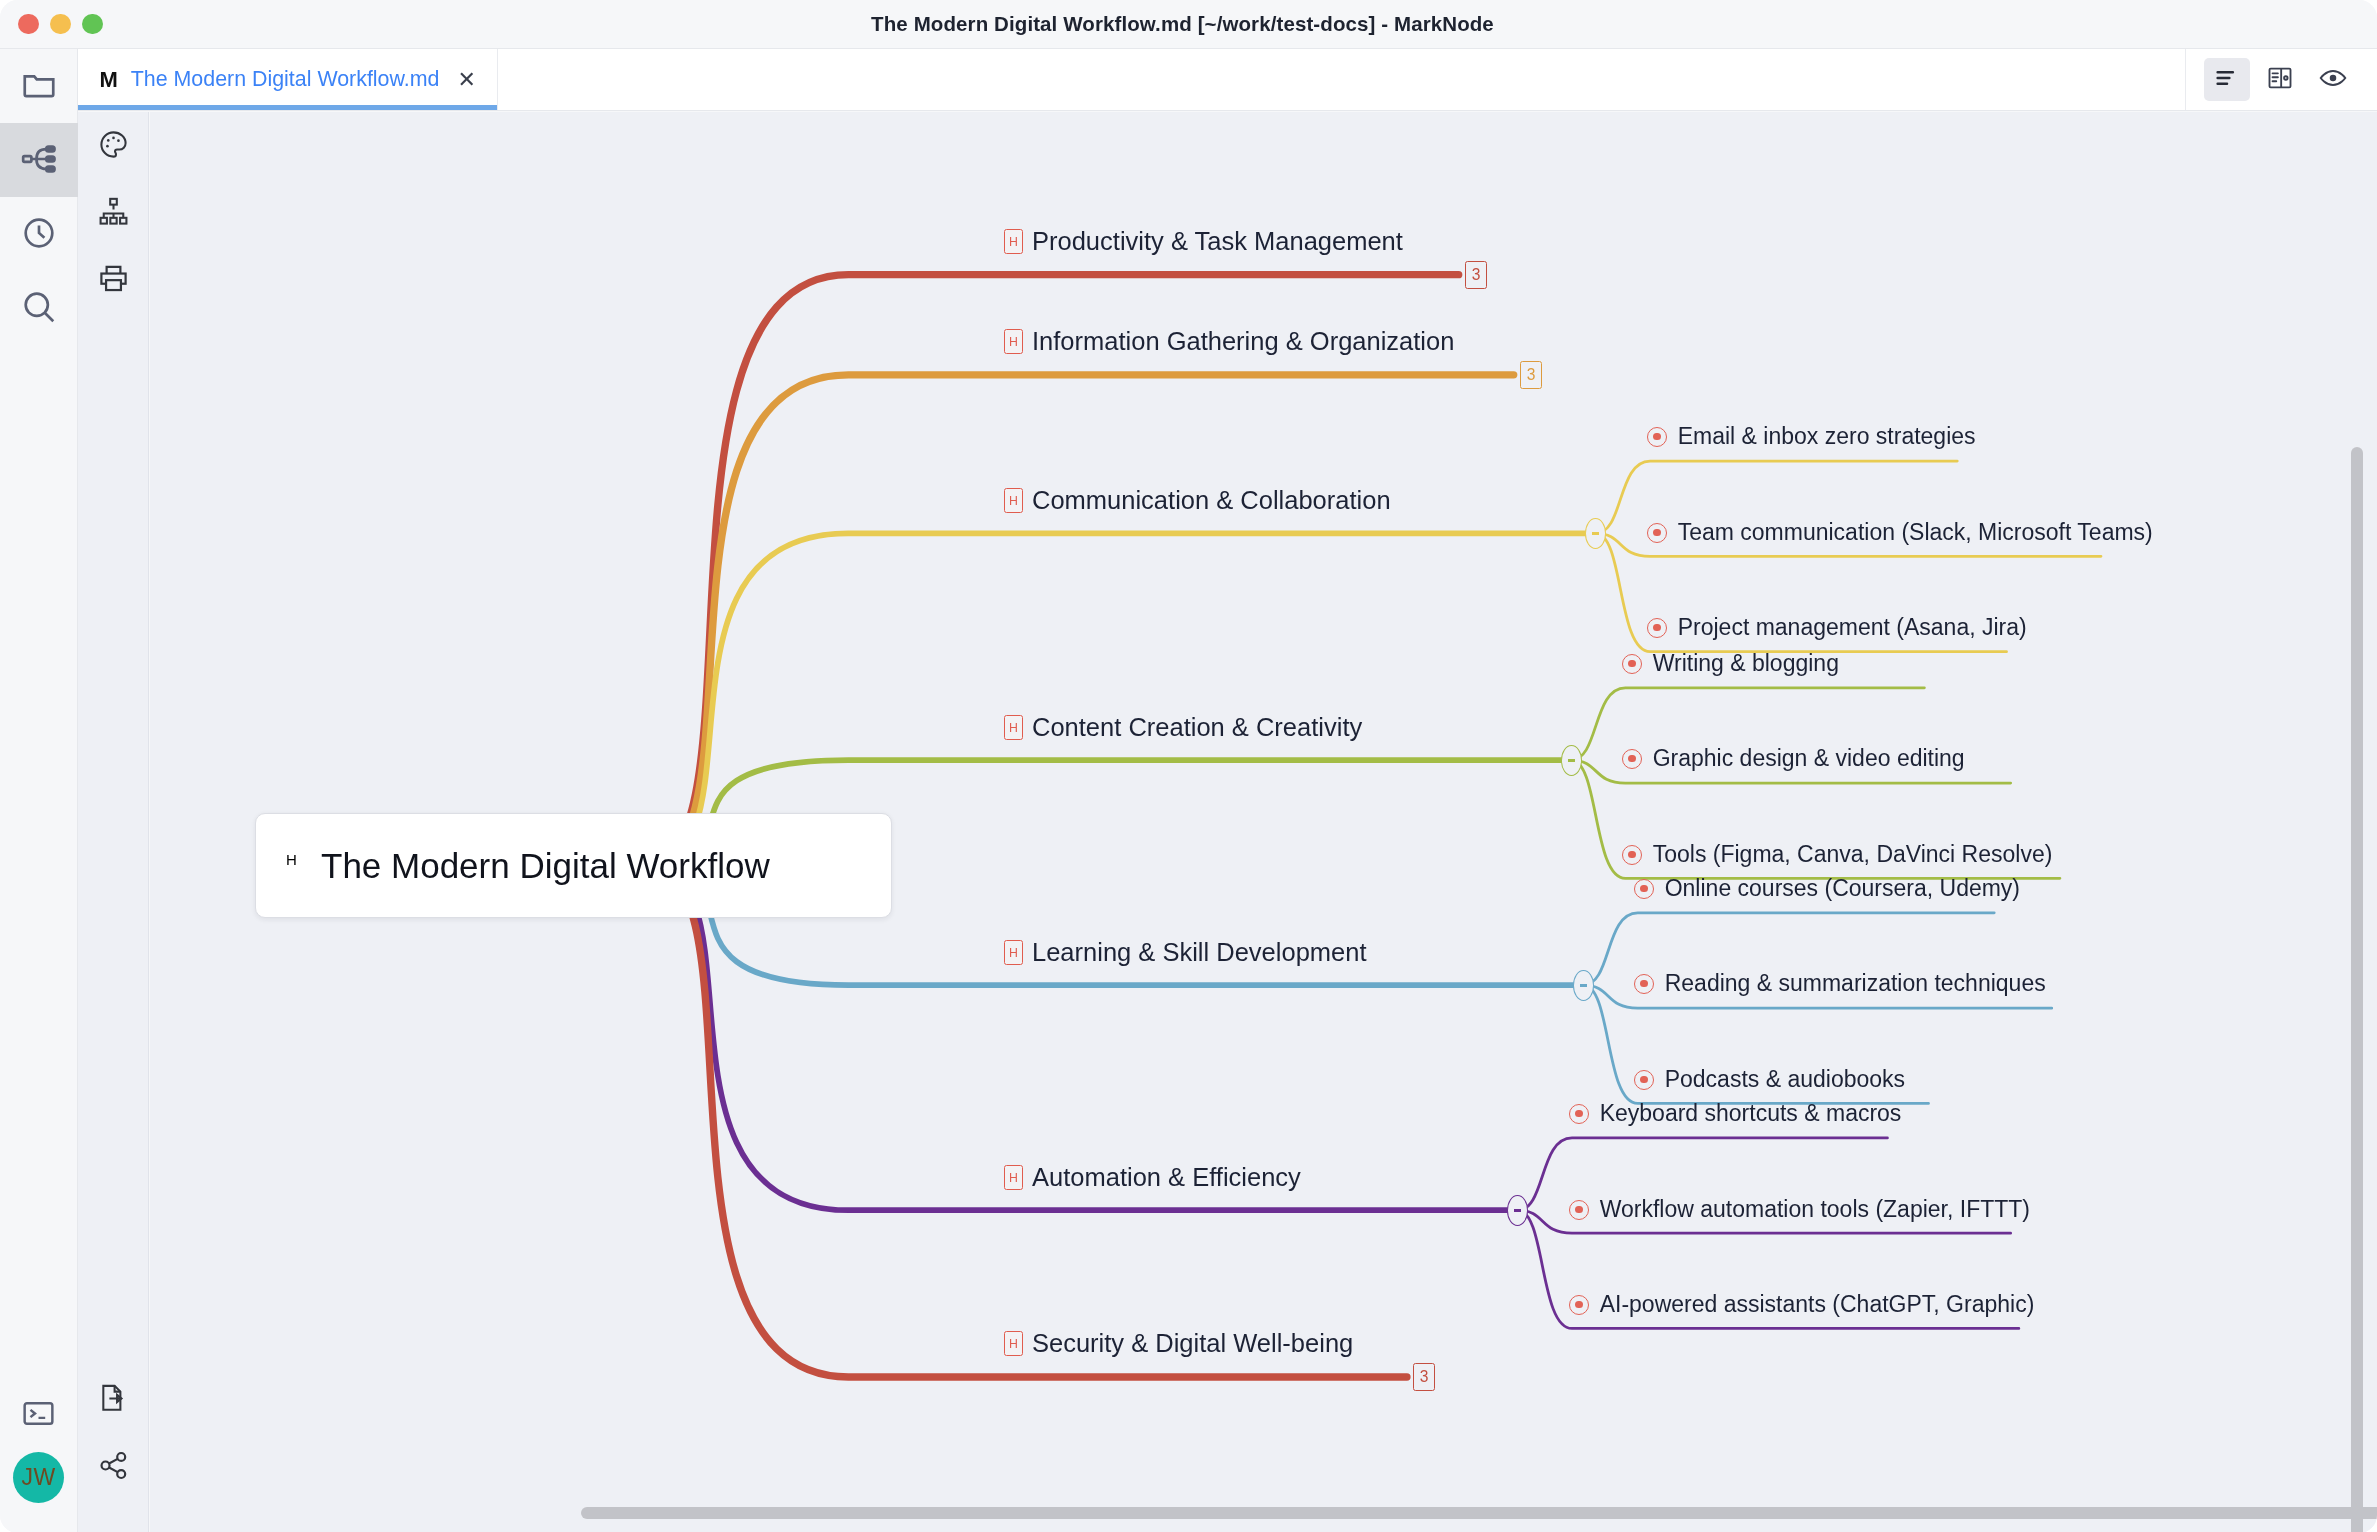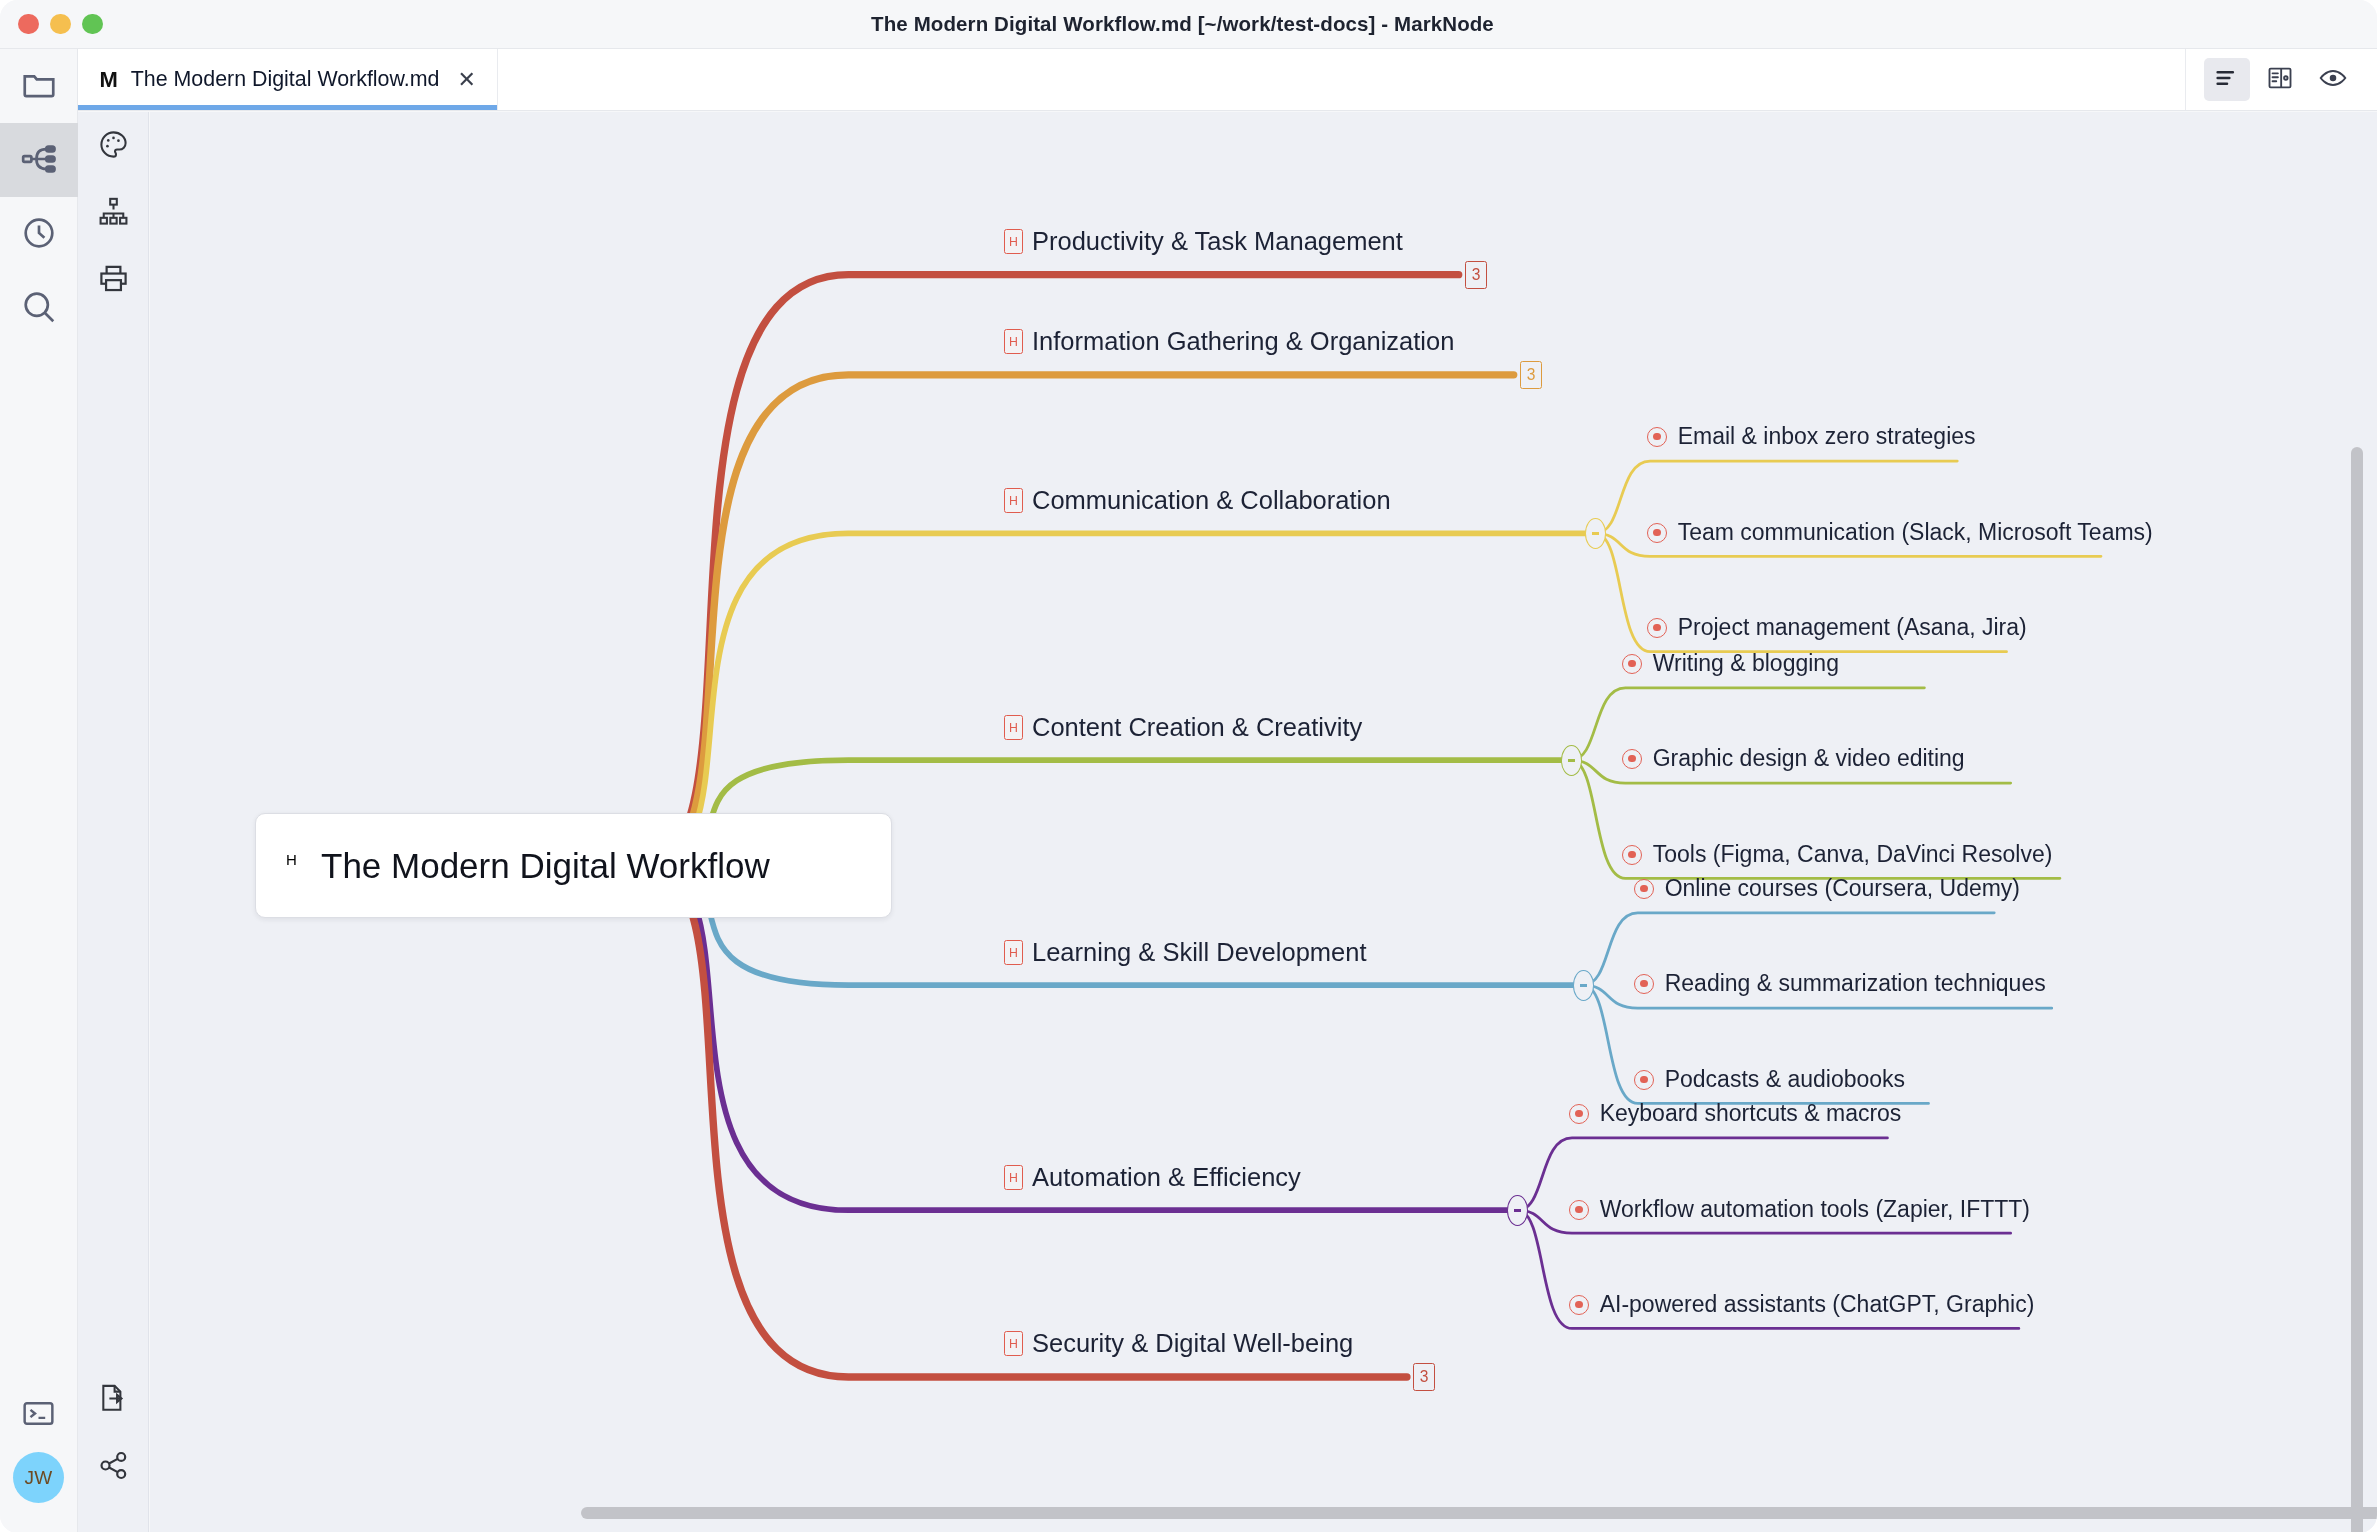--- a/index.html
+++ b/index.html
@@ -45,23 +45,23 @@
   }
   .act-icon {
     width: 78px; height: 74px;
     display: flex; align-items: center; justify-content: center;
     color: #5b6175;
   }
   .act-icon.active { background: #d8dade; }
   .act-spacer { flex: 1 1 auto; }
   .avatar {
     width: 51px; height: 51px; border-radius: 50%;
-    background: #7dd3fc; color: #6d4a22;
-    display: flex; align-items: center; justify-content: center;
-    font-size: 19px; letter-spacing: 0.4px;
+    background: #14b8a6; color: #6d4a22;
+    display: flex; align-items: center; justify-content: center;
+    font-size: 23px; letter-spacing: 0.4px;
     margin-bottom: 30px;
   }
 
   
   .tabbar {
     position: absolute; top: 49px; left: 78px; right: 0; height: 62px;
     background: #ffffff;
     border-bottom: 0.8px solid #e6e8ec;
     display: flex; align-items: stretch;
   }
@@ -70,21 +70,21 @@
     display: flex; align-items: center; gap: 13px;
     padding: 0 21.4px 0 21.4px;
     background: #ffffff;
     border-right: 0.8px solid #e9ebef;
   }
   .tab::after {
     content: ""; position: absolute; left: 0; right: 0; bottom: 0;
     height: 5px; background: #6ea8e8;
   }
   .tab-m { font-size: 22px; font-weight: bold; color: #111; }
-  .tab-label { font-size: 21.4px; color: #0f172a; white-space: nowrap; }
+  .tab-label { font-size: 21.4px; color: #3b82f6; white-space: nowrap; }
   .tab-close { font-size: 22px; color: #3a3f4c; margin-left: 5px; }
   .tabbar-right {
     margin-left: auto; display: flex; align-items: center;
     gap: 6.6px; padding-right: 21.4px; border-left: 0.8px solid #e9ebef;
     padding-left: 18px; height: 100%;
   }
   .view-btn {
     width: 46px; height: 43px; border-radius: 5px;
     display: flex; align-items: center; justify-content: center;
     color: #3b4050;

